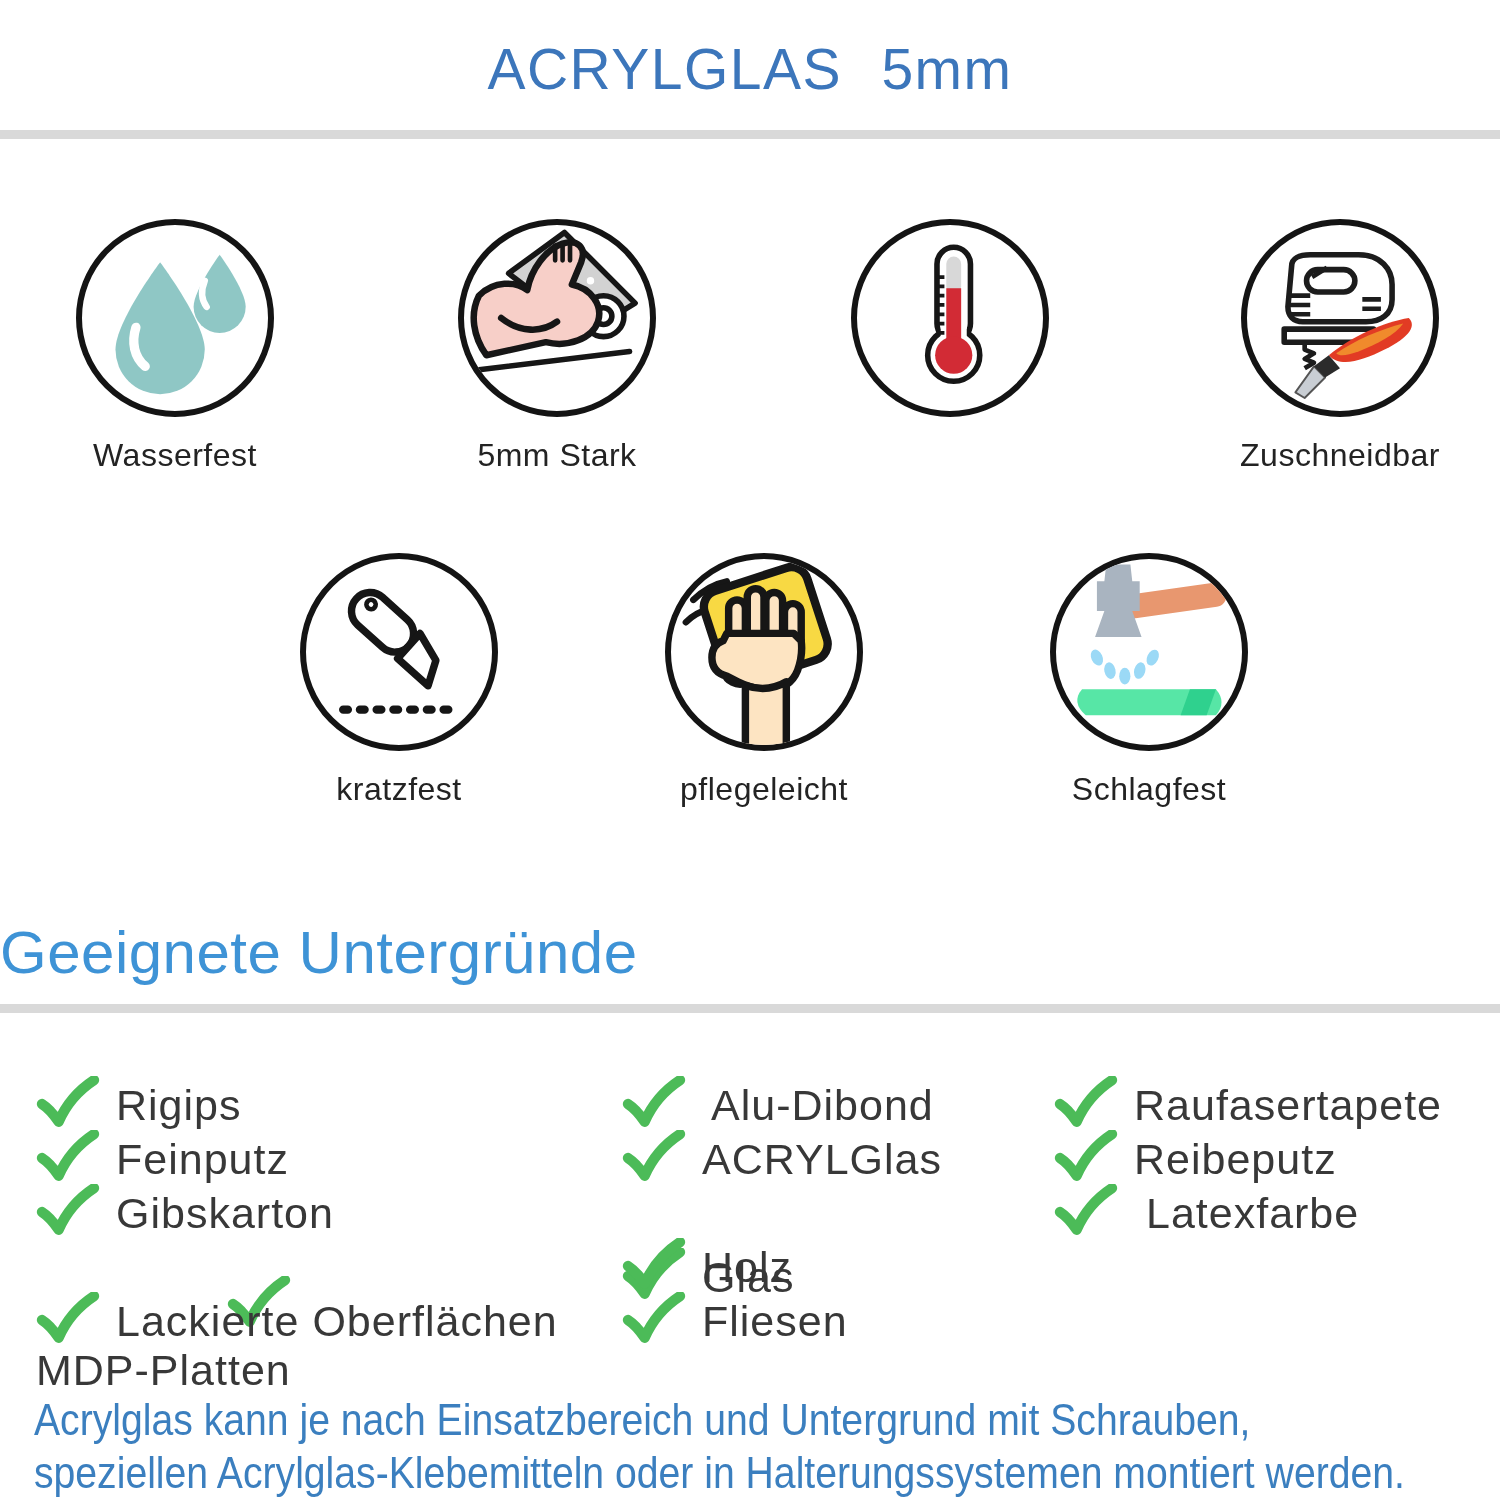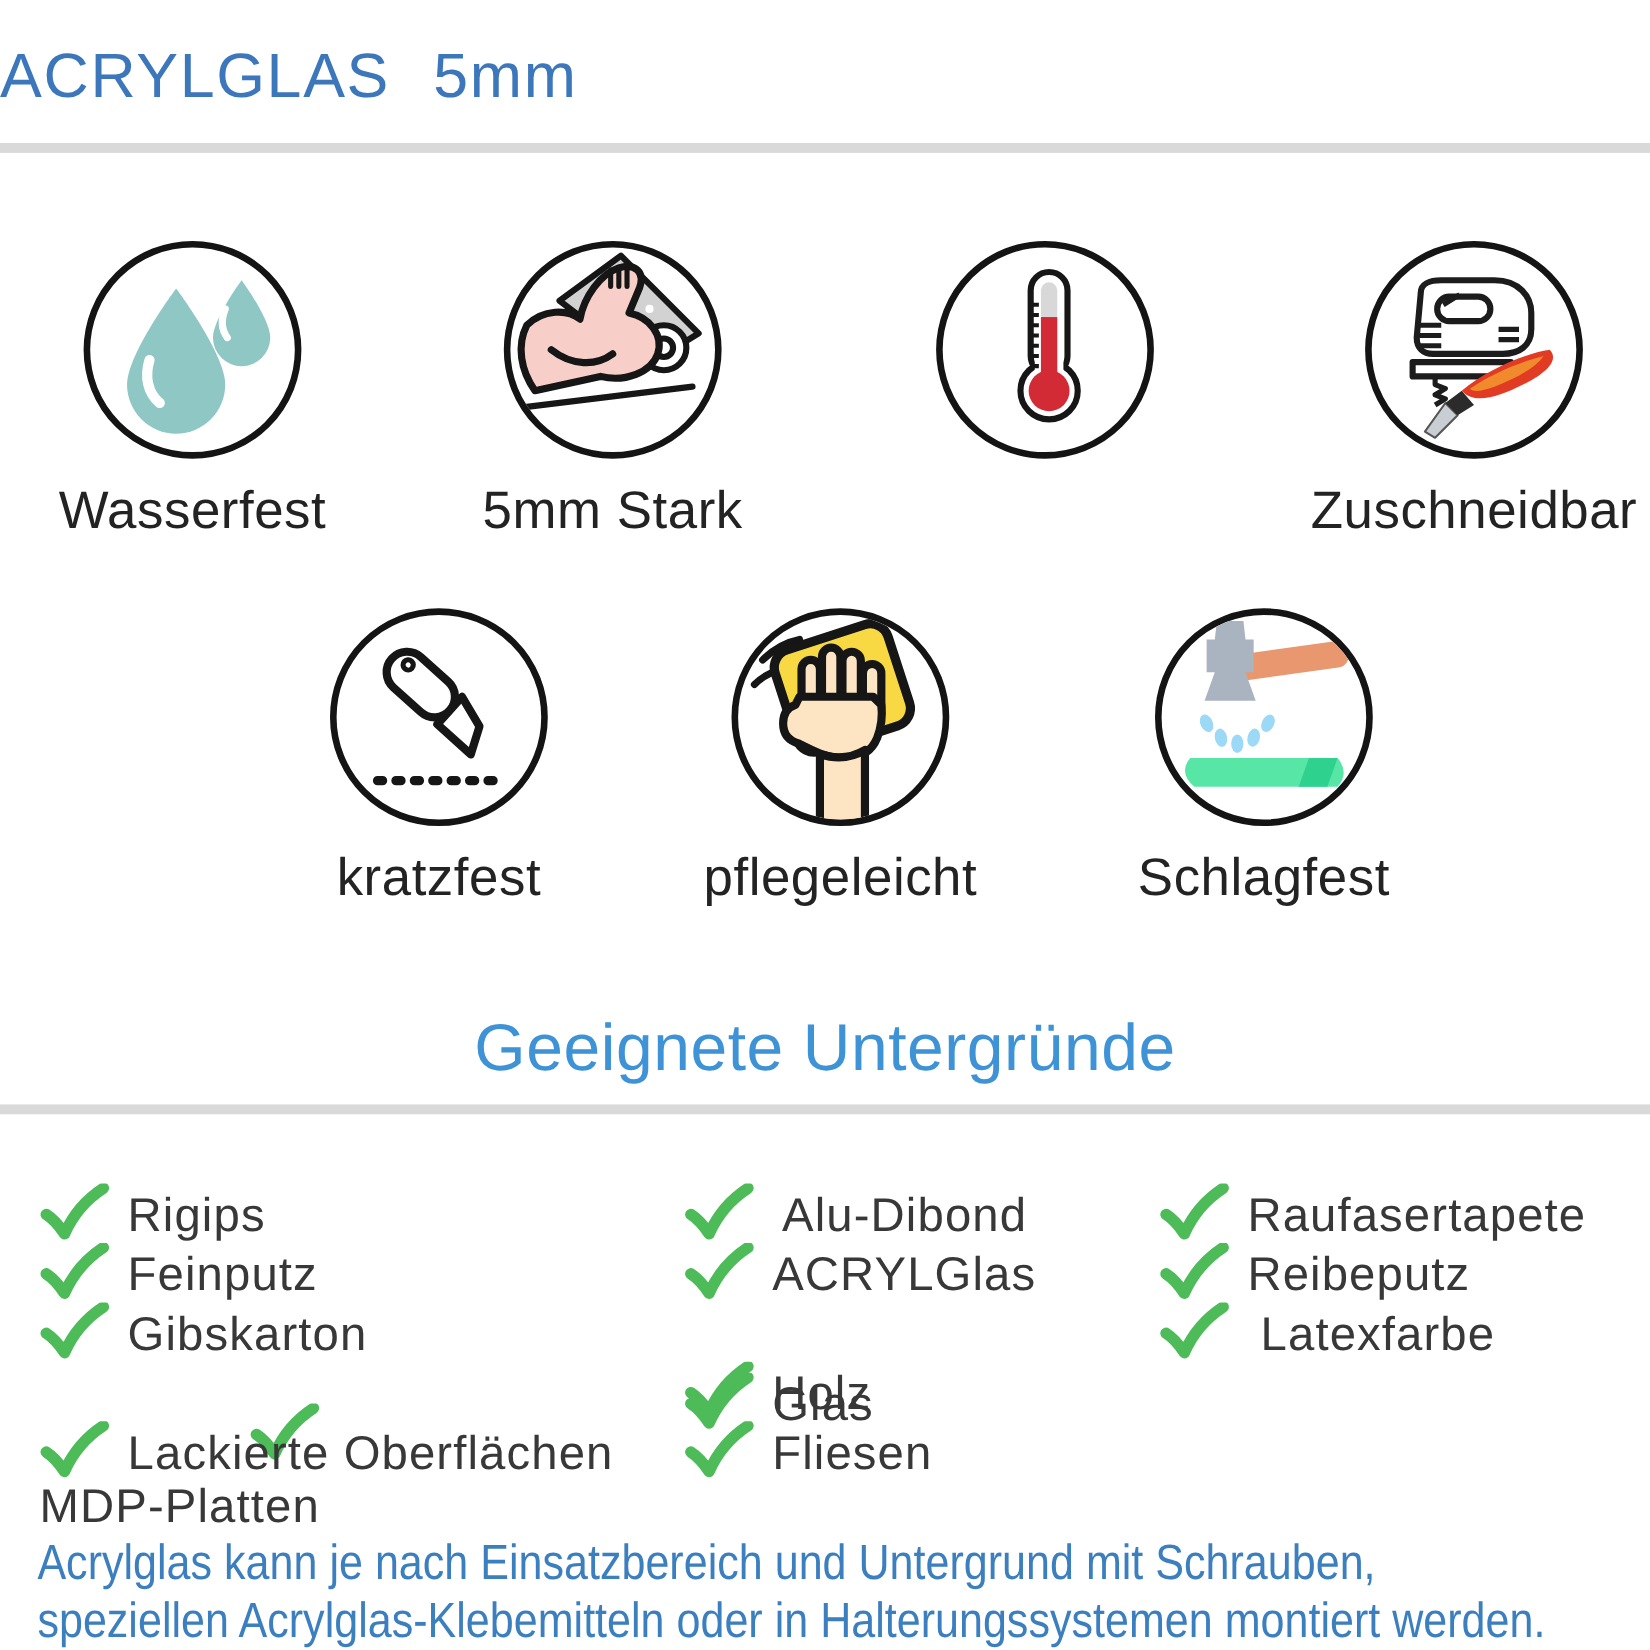--- a/index.html
+++ b/index.html
@@ -7,21 +7,21 @@
     width:1500px;height:1500px;
     background:#ffffff;
     font-family:"Liberation Sans", sans-serif;
     position:relative;
     overflow:hidden;
   }
   .canvas{position:absolute;inset:0;}
 
   .title{
     position:absolute;left:0;top:36px;width:1500px;
-    margin:0;
+    text-align:center;margin:0;
     font-size:57px;font-weight:400;letter-spacing:1.5px;word-spacing:22px;
     color:#3c76bb;
   }
   .divider{
     position:absolute;left:0;width:1500px;height:9px;background:#d9d9d9;
   }
   .bar1{top:130px;}
   .bar2{top:1004px;}
 
   .feature{
@@ -30,26 +30,26 @@
   }
   .circle{
     box-sizing:border-box;
     width:198px;height:198px;
     border:6px solid #141414;border-radius:50%;
     overflow:hidden;position:relative;background:#fff;
   }
   .circle svg{position:absolute;inset:0;width:100%;height:100%;}
   .feature-label{
     margin-top:20px;
-    font-size:48px;letter-spacing:.5px;color:#232323;white-space:nowrap;
+    font-size:32px;letter-spacing:.5px;color:#232323;white-space:nowrap;
   }
 
   .subtitle{
     position:absolute;left:0;top:918px;width:1500px;
-    text-align:center;margin:0;
+    margin:0;
     font-size:60px;font-weight:400;letter-spacing:.5px;
     color:#3e93d6;
   }
 
   .check-row{
     position:absolute;height:54px;
     display:flex;align-items:flex-end;gap:16px;
     white-space:nowrap;
   }
   .check-row svg.check{width:64px;height:54px;flex:0 0 auto;}

